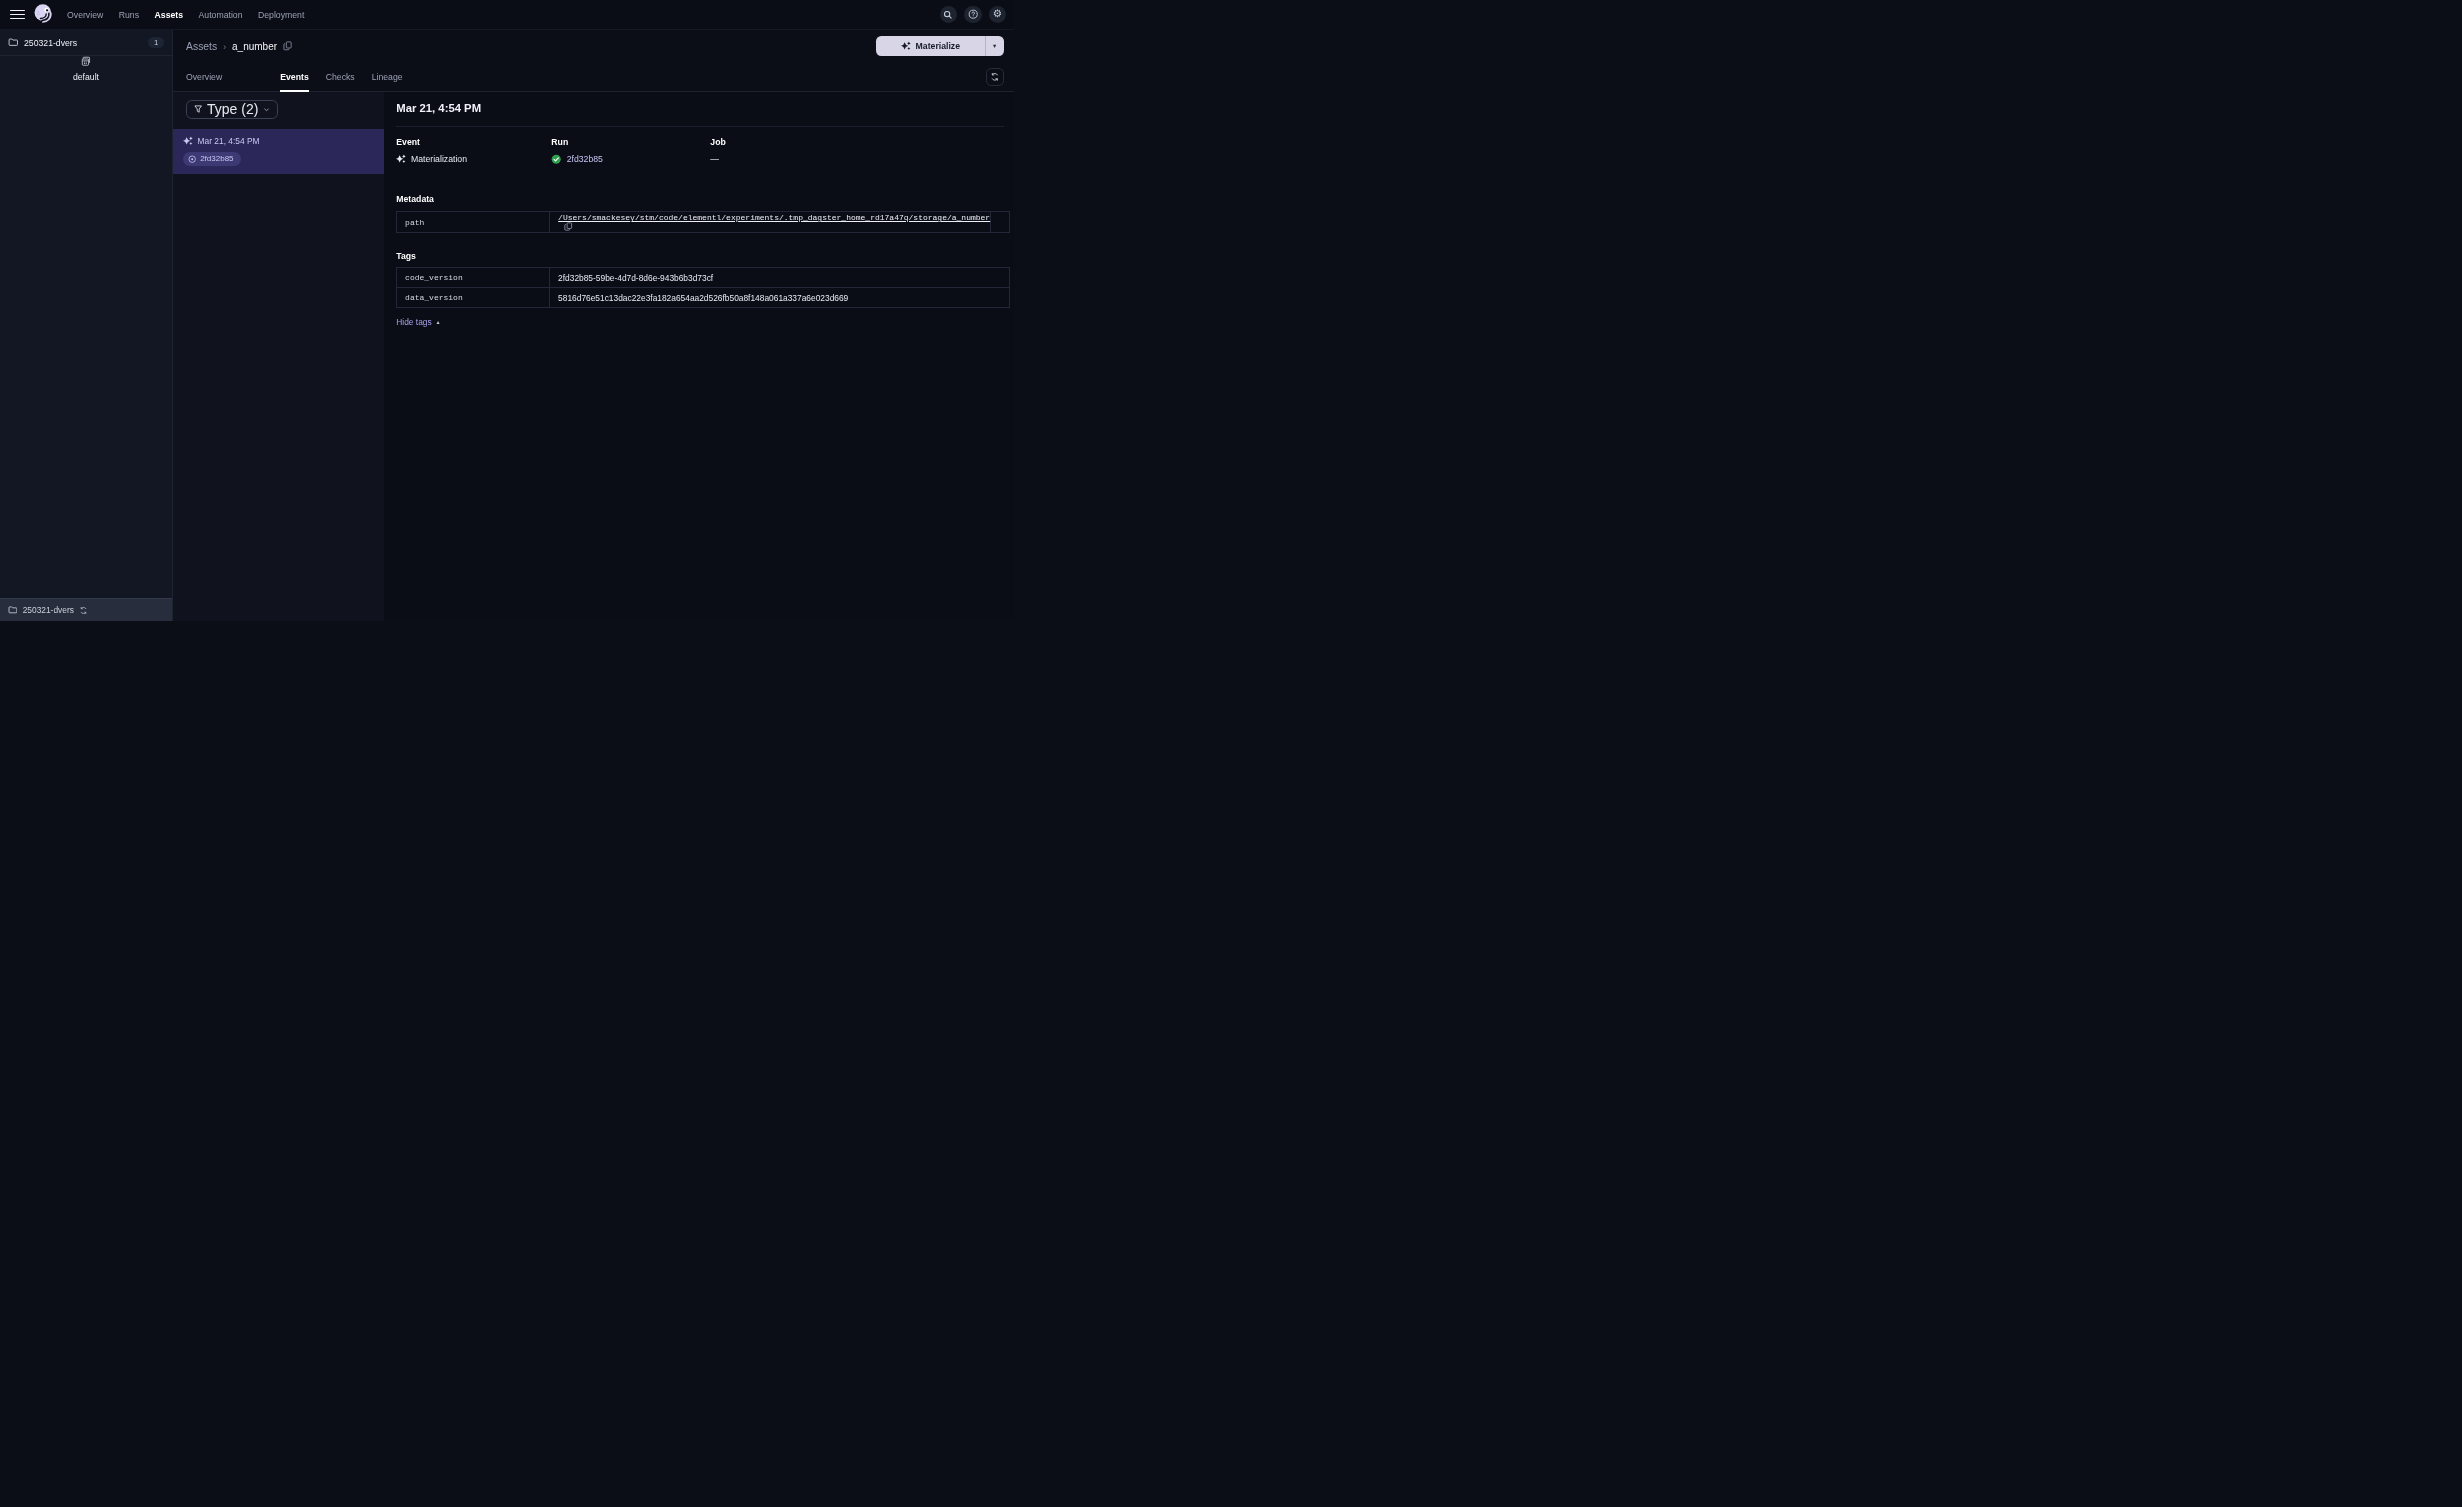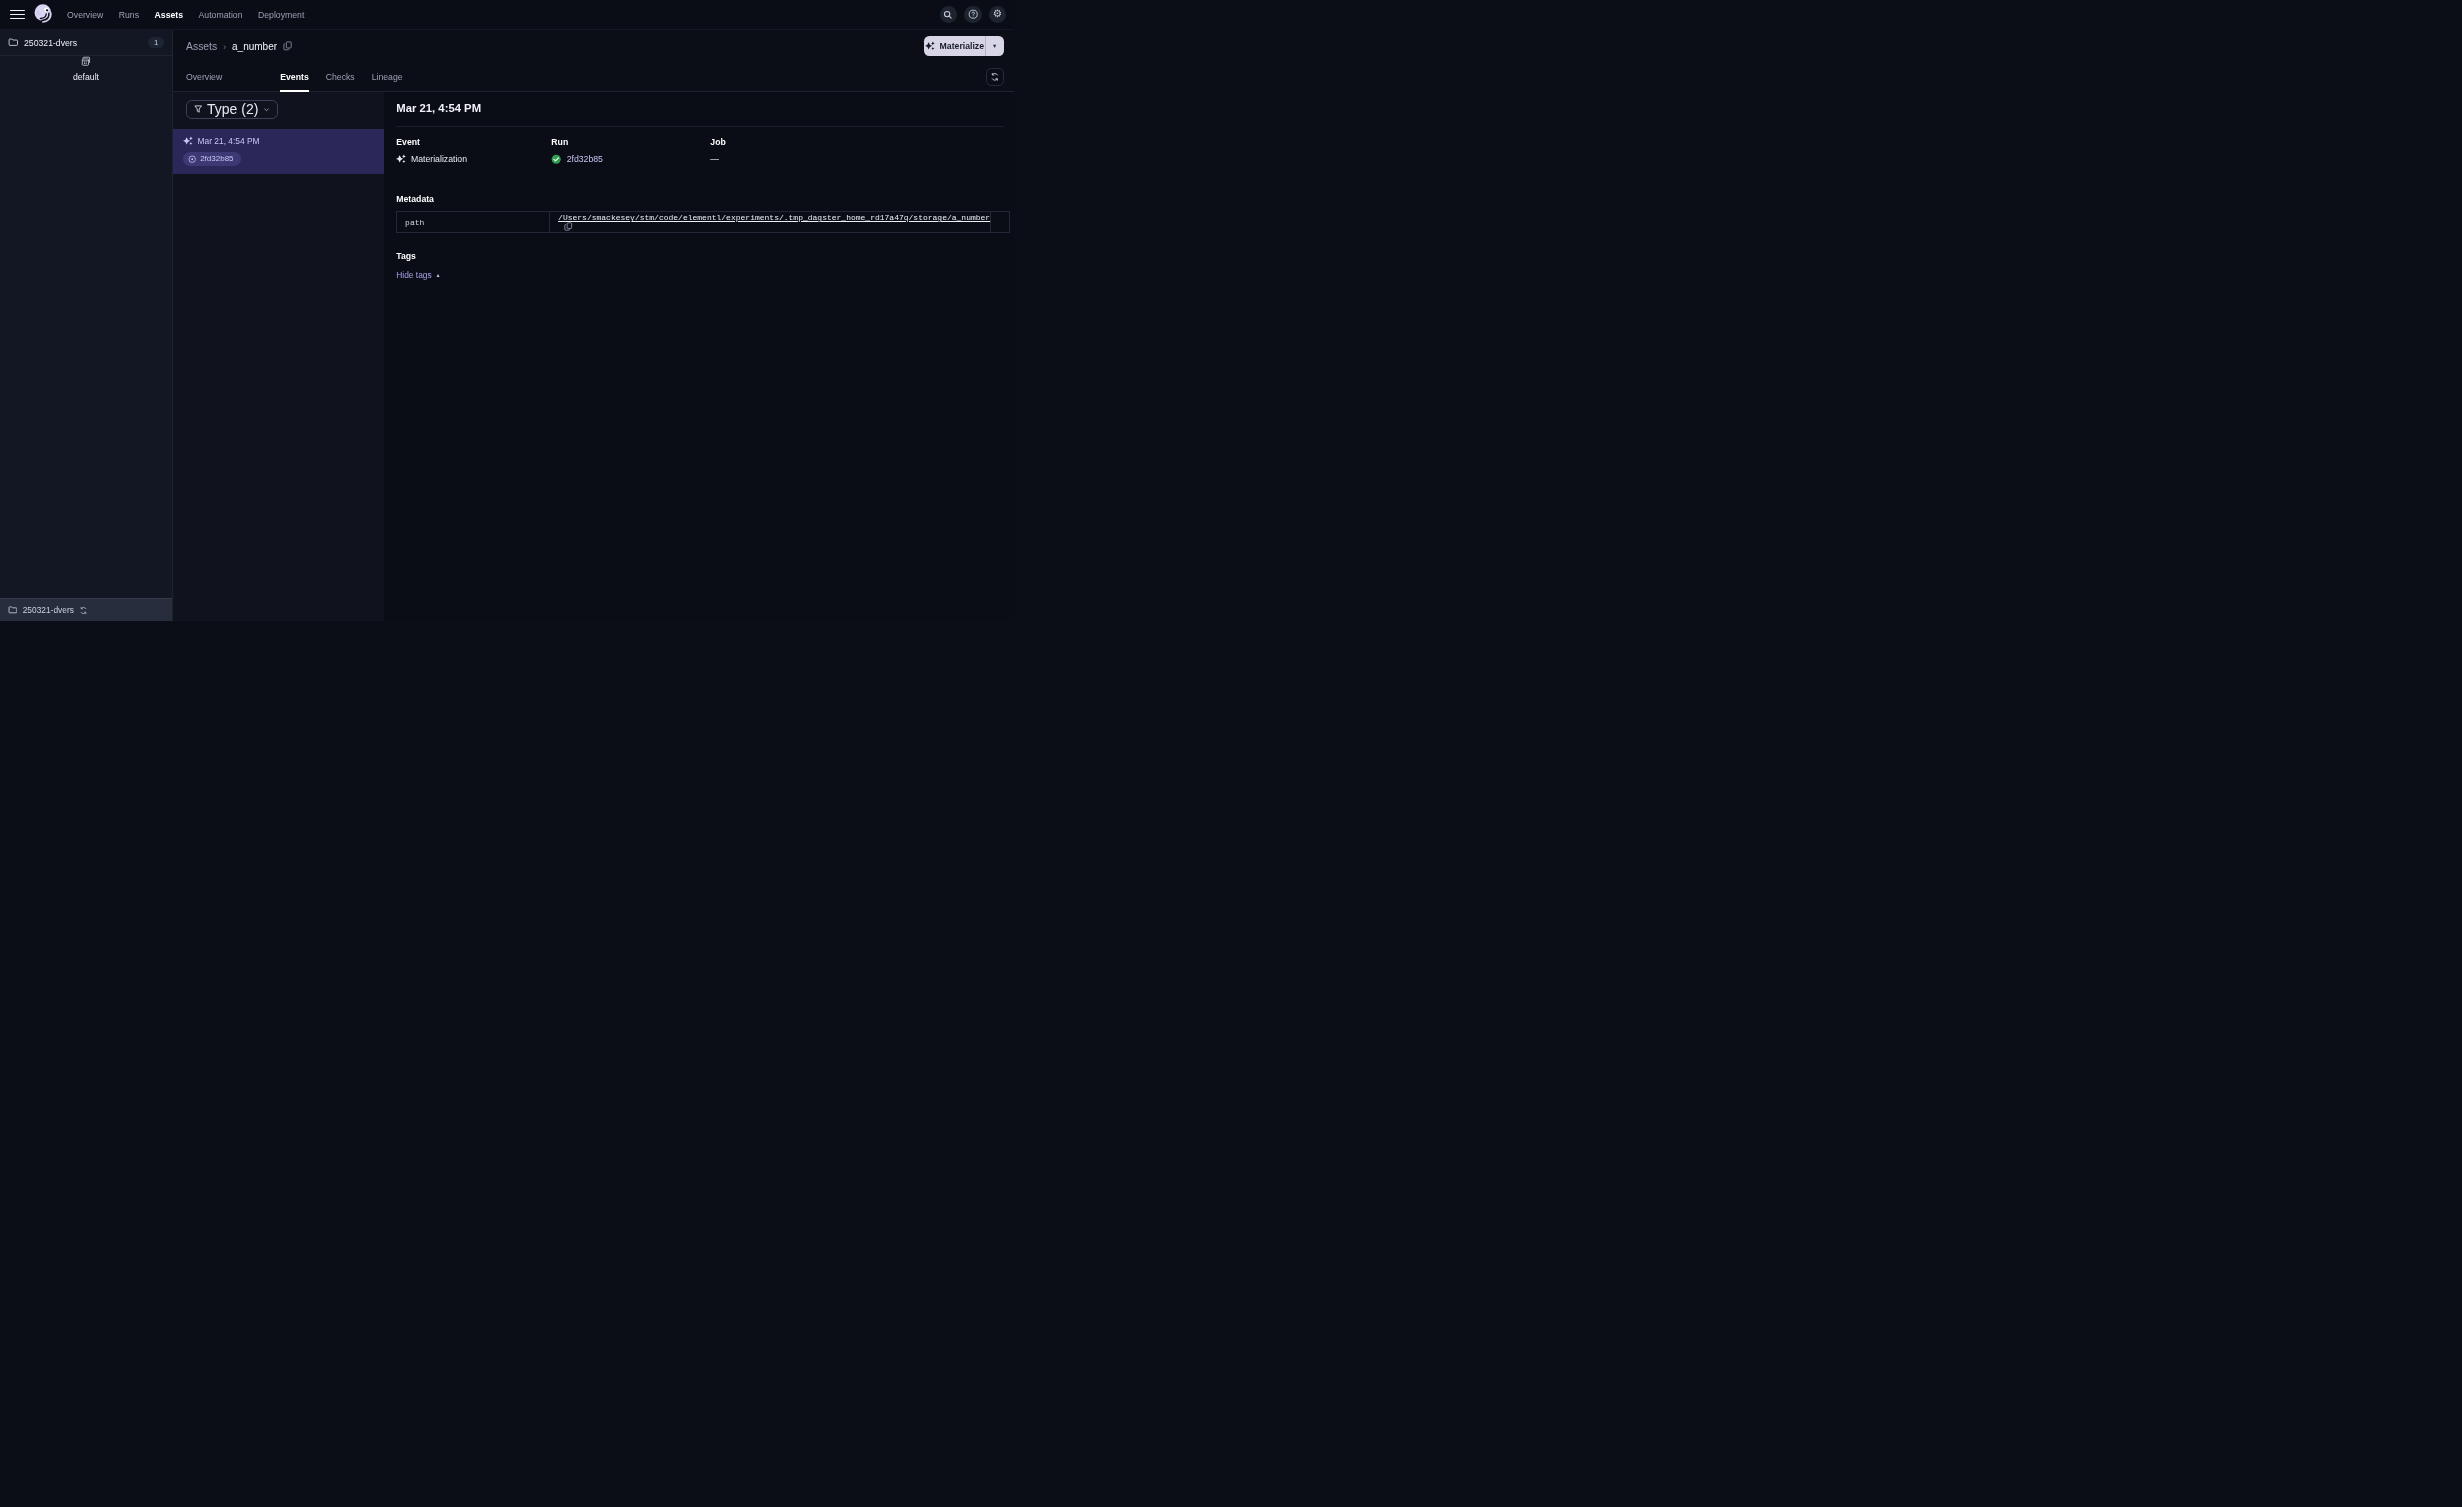--- a/index.html
+++ b/index.html
@@ -59,21 +59,21 @@
   .page-header { height:32px; flex:0 0 32px; display:flex; align-items:center; padding:0 10.4px 0 13px; }
   .crumb-root { color:#9AA0B4; font-size:10.4px; cursor:pointer; }
   .crumb-sep { color:#6B7284; font-size:9.7px; margin:0 5.8px; }
   .crumb-leaf { color:#F4F5F9; font-size:10px; font-weight:500; }
   .copy-icon { color:#8A90A3; margin-left:5.8px; display:flex; cursor:pointer; }
 
   .materialize-btn {
     margin-left:auto; height:19.4px; border-radius:5.2px; background:#D8D6E6; color:#181B2D;
     display:flex; align-items:center; overflow:hidden; cursor:pointer;
   }
-  .materialize-main { display:flex; align-items:center; gap:4.5px; padding:0 1px; font-size:8.7px; font-weight:bold; }
+  .materialize-main { display:flex; align-items:center; gap:4.5px; padding:0 25px; font-size:8.7px; font-weight:bold; }
   .materialize-split { width:0.6px; align-self:stretch; background:#B5B3C9; }
   .materialize-caret { width:18px; text-align:center; font-size:6.5px; color:#2A2D40; }
 
   .tabs-row {
     height:30px; flex:0 0 30px; display:flex; align-items:stretch; gap:17px;
     padding:0 10.4px 0 13px; border-bottom:0.6px solid #1E2330; position:relative;
   }
   .tab { display:flex; align-items:center; font-size:8.7px; color:#9BA0B4; cursor:pointer; position:relative; }
   .tab.active { color:#FFFFFF; font-weight:bold;margin-left:41px; }
   .tab.active::after { content:""; position:absolute; left:0; right:0; bottom:-0.6px; height:1.6px; background:#FFFFFF; }
@@ -369,20 +369,32 @@
                     <path d="M3.5 4.5 H2.6 a1.1 1.1 0 0 0 -1.1 1.1 v7.8 a1.1 1.1 0 0 0 1.1 1.1 h6 a1.1 1.1 0 0 0 1.1-1.1 v-0.9"></path>
                   </svg>
                 </span>
               </td>
               <td class="action-cell"></td>
             </tr>
           </tbody>
             </table>
 
           <div class="section-heading tags">Tags</div>
+          <table class="meta">
+            <tbody>
+                <tr>
+              <td class="key-cell" style="height:20px;">code_version</td>
+              <td class="val-cell">2fd32b85-59be-4d7d-8d6e-943b6b3d73cf</td>
+            </tr>
+            <tr>
+              <td class="key-cell" style="height:20px;">data_version</td>
+              <td class="val-cell">5816d76e51c13dac22e3fa182a654aa2d526fb50a8f148a061a337a6e023d669</td>
+            </tr>
+          </tbody>
+            </table>
 
           <div class="hide-tags">
             <span class="txt">Hide tags</span>
             <span class="arr">▲</span>
           </div>
 
         </div>
       </div>
     </div>
   </div>

